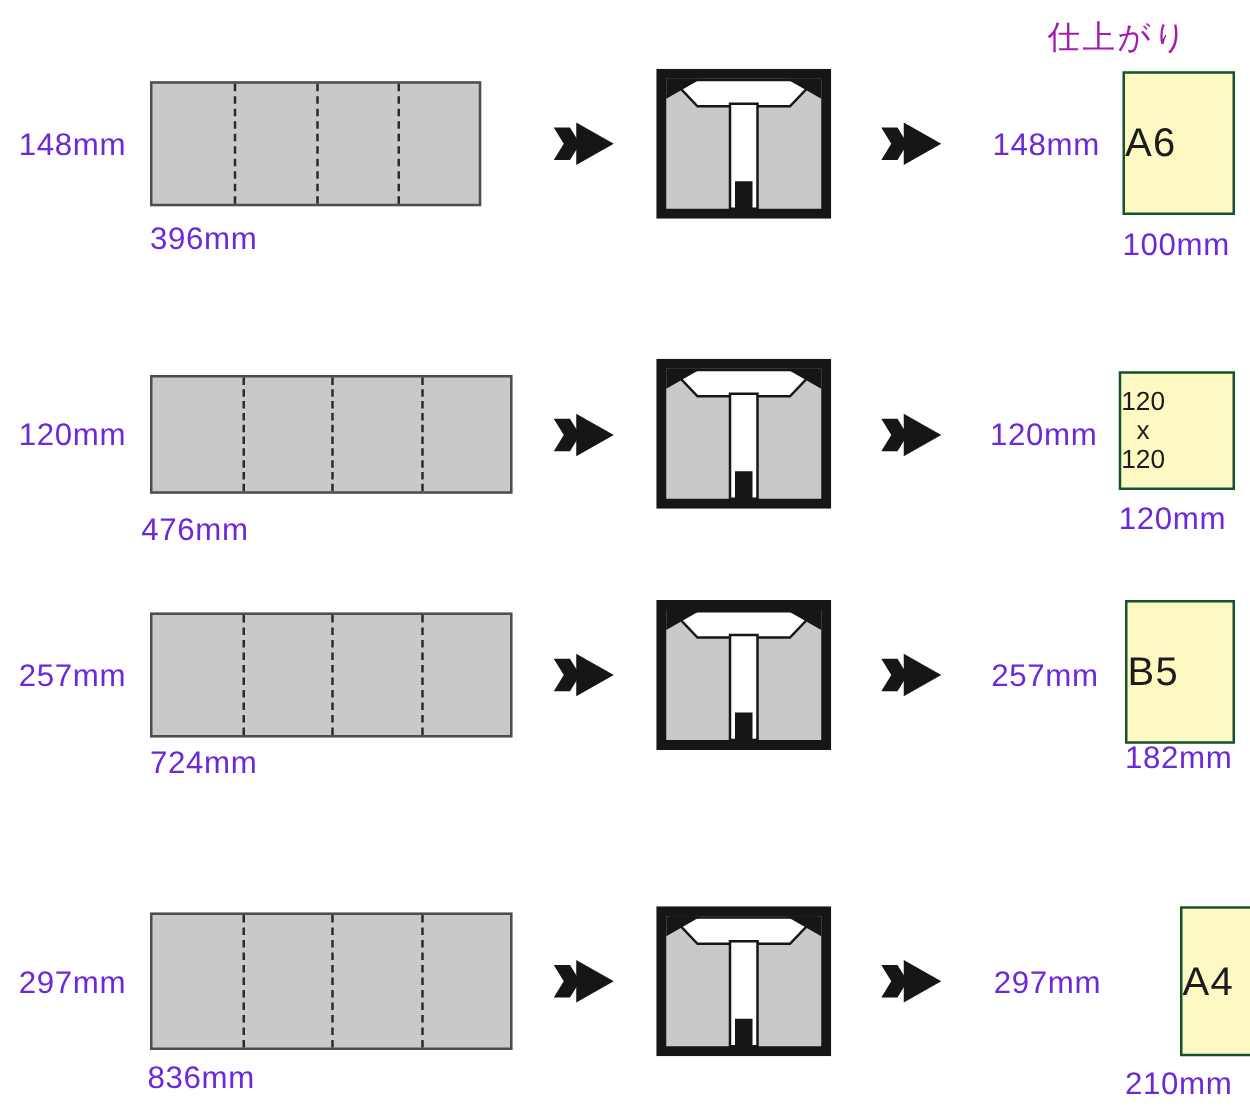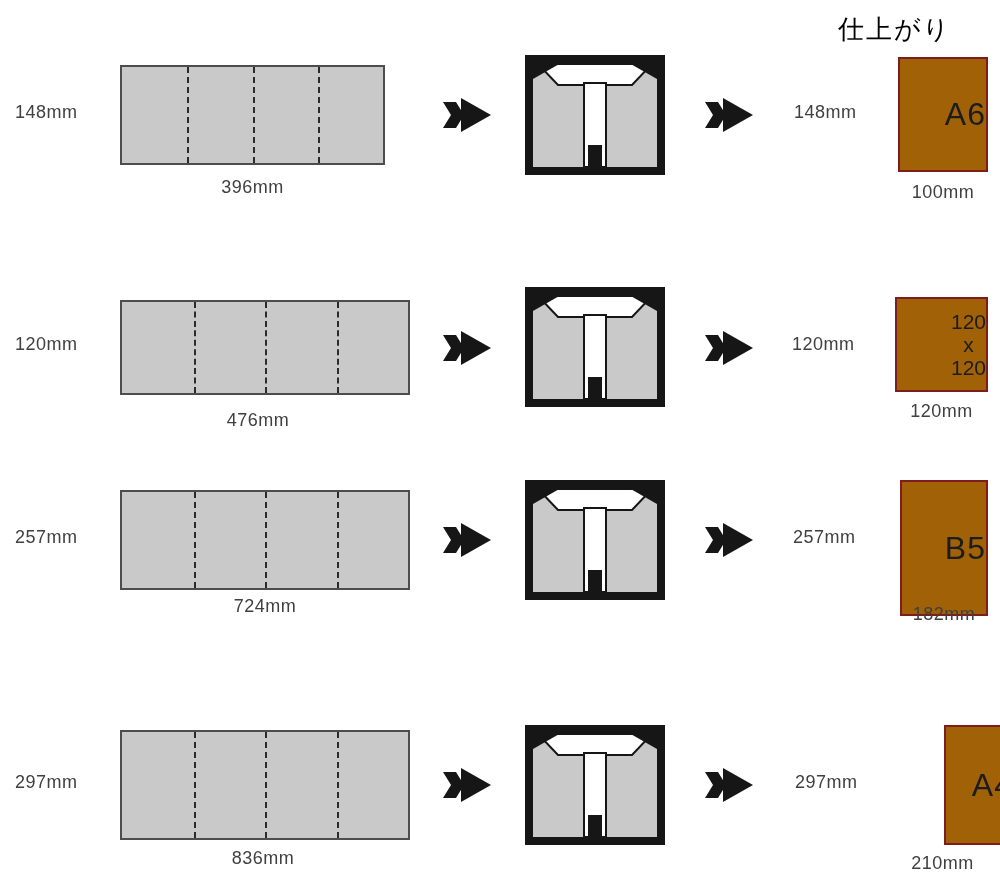--- a/index.html
+++ b/index.html
@@ -3,28 +3,28 @@
 <meta charset="utf-8">
 <style>
   *{box-sizing:border-box;margin:0;padding:0}
   html,body{background:#ffffff}
   body{
     width:1000px;height:890px;
     font-family:"Liberation Sans",sans-serif;
     color:#161616;
   }
   .stage{position:relative;width:1000px;height:890px;overflow:hidden;background:#fff}
-  .title{position:absolute;left:838px;top:12px;font-size:26px;letter-spacing:2px;color:#000000}
+  .title{position:absolute;left:838px;top:12px;font-size:26px;letter-spacing:2px;color:#a21caf}
   .row{position:absolute;left:0;width:1000px;height:0}
   .row > *{position:absolute}
-  .lbl{font-size:18px;white-space:nowrap;color:#404040;letter-spacing:.5px}
-  .wl,.fwl{text-align:center}
+  .lbl{font-size:25px;white-space:nowrap;color:#6d28d9;letter-spacing:.5px}
+  .wl,.fwl{}
   .sheet{background:#c9c9c9;border:2px solid #4d4d4d}
   .fold-line{position:absolute;top:0;bottom:0;width:0;border-left:2px dashed #2b2b2b}
-  .fin{background:#a16207;border:2px solid #7f1d1d;display:flex;align-items:center;justify-content:flex-end}
+  .fin{background:#fef9c3;border:2px solid #14532d;display:flex;align-items:center;justify-content:flex-start}
   .fin-label{font-size:32px;color:#1c1c1c;letter-spacing:1px}
   .fin-label.multi{font-size:21px;font-weight:normal;line-height:1.1;text-align:center;letter-spacing:0}
   .fin-label.multi span{display:block}
   svg{display:block}
 </style>
 </head>
 <body>
 
 <div class="stage">
 
@@ -114,24 +114,24 @@
       <polygon points="59,28 81,28 81,112 59,112" fill="#ffffff" stroke="#161616" stroke-width="2"></polygon>
       <polygon points="8,8 36,8 8,24" fill="#161616"></polygon>
       <polygon points="104,8 132,8 132,24" fill="#161616"></polygon>
       <rect x="63" y="90" width="14" height="24" fill="#161616"></rect>
     </svg>
     <svg class="arr" style="left:705px;top:32px" width="48" height="36" viewBox="0 0 48 36">
       <polygon points="0,5 13,5 21,18 13,31 0,31 8,18" fill="#161616"></polygon>
       <polygon points="18,1 48,18 18,35" fill="#161616"></polygon>
     </svg>
     <span class="lbl hr" style="left:793px;top:37px">257mm</span>
-    <div class="fin" style="left:900px;top:-10px;width:88px;height:136px">
+    <div class="fin" style="left:900px;top:-10px;width:88px;height:115px">
       <span class="fin-label">B5</span>
     </div>
-    <span class="lbl fwl" style="left:900px;width:88px;top:114px">182mm</span>
+    <span class="lbl fwl" style="left:900px;width:88px;top:102px">182mm</span>
   </div>
 
   <div class="row" style="top:730px">
     <span class="lbl hl" style="left:15px;top:42px">297mm</span>
     <div class="sheet" style="left:120px;top:0;width:290px;height:110px">
       <span class="fold-line" style="left:25%"></span>
       <span class="fold-line" style="left:50%"></span>
       <span class="fold-line" style="left:75%"></span>
     </div>
     <span class="lbl wl" style="left:118px;width:290px;top:118px">836mm</span>

